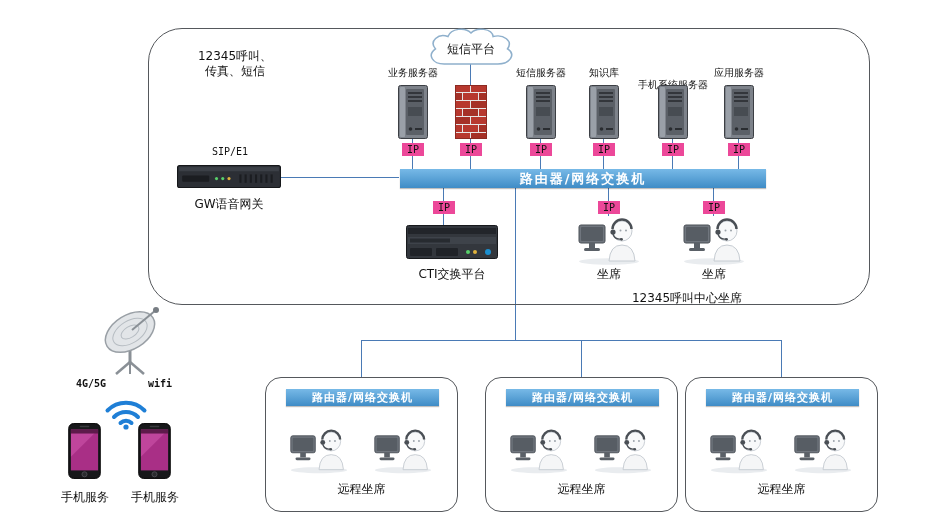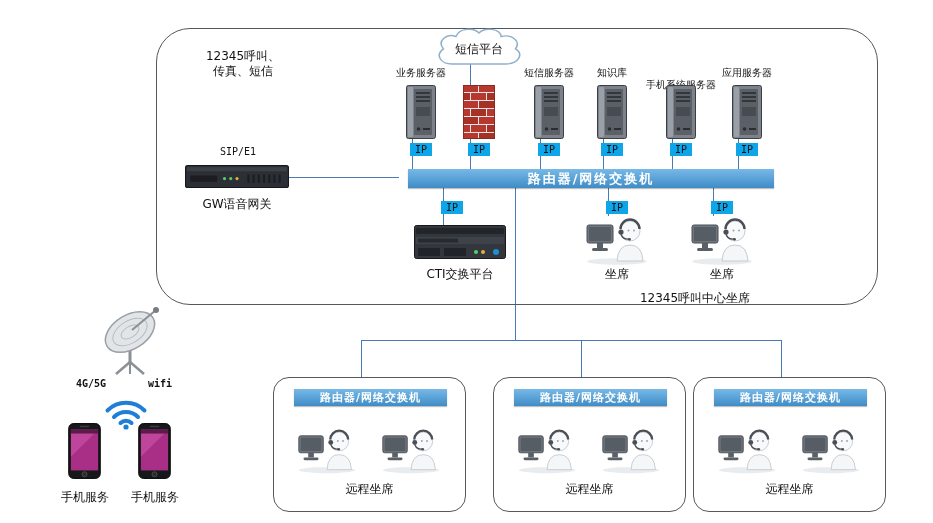--- a/index.html
+++ b/index.html
@@ -1,27 +1,27 @@
 <!DOCTYPE html>
 <html><head>
 <meta charset="utf-8">
 <style>
   * { margin:0; padding:0; box-sizing:border-box; }
   html,body { background:#fff; }
   body { font-family:"DejaVu Sans", sans-serif; color:#111; }
   .canvas { position:relative; width:933px; height:523px; background:#fff; overflow:hidden; }
   .wires { position:absolute; left:0; top:0; z-index:0; }
-  .panel { position:absolute; border:1px solid #55585c; background:transparent; z-index:1;margin-left:8px; }
+  .panel { position:absolute; border:1px solid #55585c; background:transparent; z-index:1; }
   .main-box { left:148px; top:28px; width:722px; height:277px; border-radius:34px; }
   .remote-box { top:377px; width:193px; height:135px; border-radius:16px; }
   .lbl { position:absolute; text-align:center; font-size:12px; line-height:1.25; color:#111; z-index:2; }
   .lbl.small { font-size:10px; }
   .mono { font-family:"DejaVu Sans Mono", monospace; }
   .ip { position:absolute; width:22px; font-family:"DejaVu Sans Mono", monospace; font-size:10px;
-        line-height:13px; text-align:center; background:#0ea5e9; z-index:2; }
+        line-height:13px; text-align:center; background:#ec4899; z-index:2; }
   .bar { position:absolute; background:linear-gradient(#77b9e7,#3f8cc6); color:#fff; font-weight:bold;
          text-align:center; border-radius:0; z-index:2; box-shadow:0 1px 1px rgba(0,0,0,0.25); }
   .main-bar { left:251px; top:140px; width:366px; height:19px; font-size:13px; line-height:19px; letter-spacing:2px; }
   .remote-bar { left:20px; top:11px; width:153px; height:17px; font-size:11px; line-height:17px; letter-spacing:1px; }
   .cloud { position:absolute; display:flex; align-items:center; justify-content:center; z-index:2; }
   .cloud svg { position:absolute; left:0; top:0; width:100%; height:100%; }
   .cloud .cloud-label { position:relative; z-index:1; font-size:12px; margin-top:2px; }
   .icon { position:absolute; z-index:2; }
 </style>
 </head>

